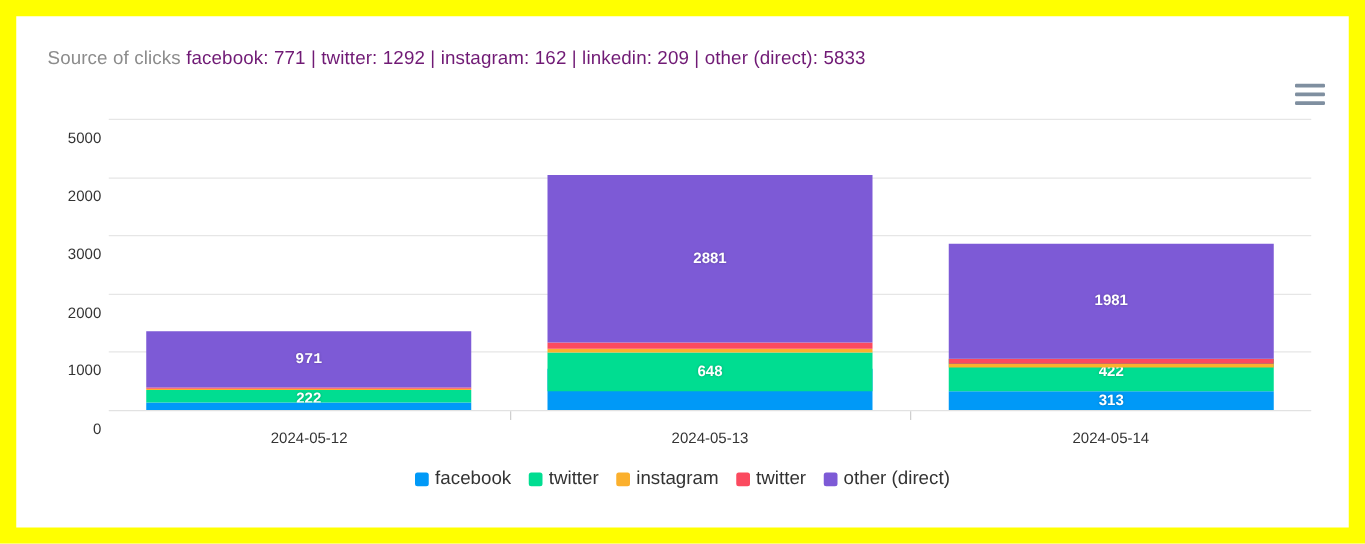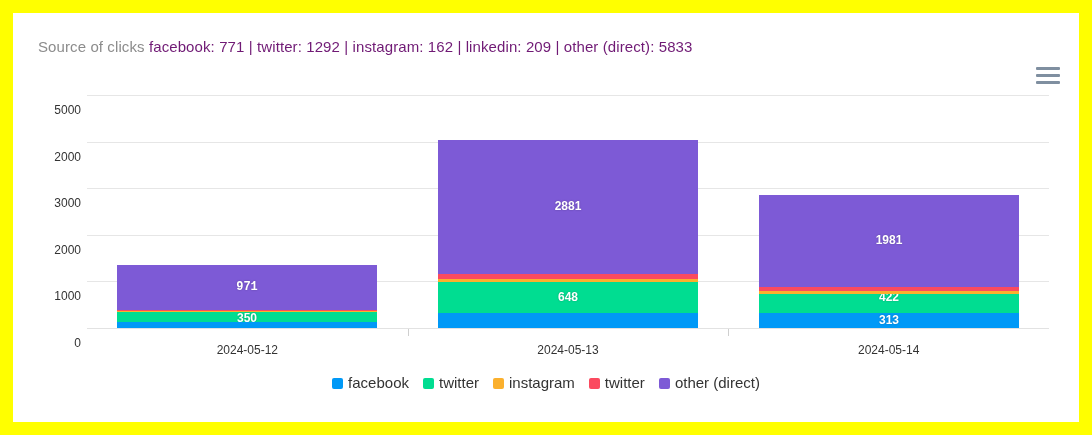--- a/index.html
+++ b/index.html
@@ -170,21 +170,21 @@
         <div class="ytick-wrap" style="top: 215.8px;">2000</div>
         <div class="gridline" style="top: 175.2px;"></div>
         <div class="ytick-wrap" style="top: 169.2px;">3000</div>
         <div class="gridline" style="top: 128.6px;"></div>
         <div class="ytick-wrap" style="top: 122.6px;">2000</div>
         <div class="gridline" style="top: 82px;"></div>
         <div class="ytick-wrap" style="top: 76px;">5000</div>
         <div class="bar-group" style="left: 104px; width: 260px; bottom: 94px; height: 63px;">
           <div class="seg" title="facebook: 129" style="bottom: 0px; height: 6.0114px; background: rgb(0, 153, 247);"></div>
           <div class="seg" title="twitter: 222" style="bottom: 6.0114px; height: 10.3452px; background: rgb(0, 221, 145);">
-            <div class="seg-label" style="top: 0px;">350</div>
+            <div class="seg-label" style="top: 0px;">222</div>
           </div>
           <div class="seg" title="instagram: 18" style="bottom: 16.3566px; height: 0.8388px; background: rgb(251, 176, 45);"></div>
           <div class="seg" title="linkedin: 22" style="bottom: 17.1954px; height: 1.0252px; background: rgb(251, 74, 95);"></div>
           <div class="seg" title="other (direct): 971" style="bottom: 18.2206px; height: 45.2486px; background: rgb(125, 90, 214);">
             <div class="seg-label" style="top: 16.1243px; font-family: Liberation Mono, monospace;">971</div>
           </div>
         </div>
         <div class="xlabel" style="left: 154.333px; width: 160px; top: 330px;">2024-05-12</div>
         <div class="bar-group" style="left: 425px; width: 260px; bottom: 94px; height: 188px;">
           <div class="seg" title="facebook: 329" style="bottom: 0px; height: 33px; background: rgb(0, 153, 247); padding-left: 28px;">

